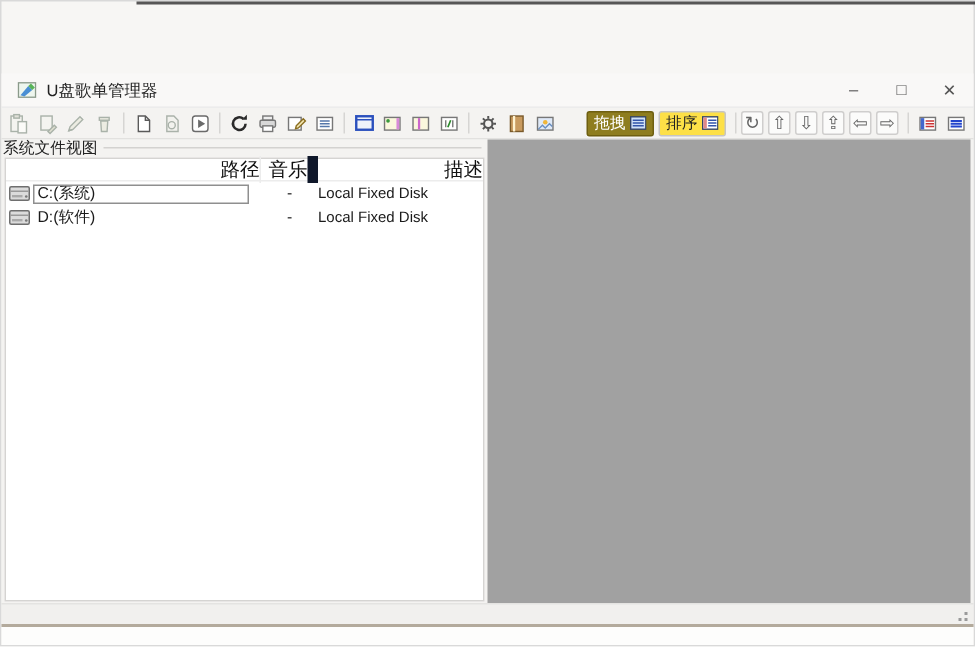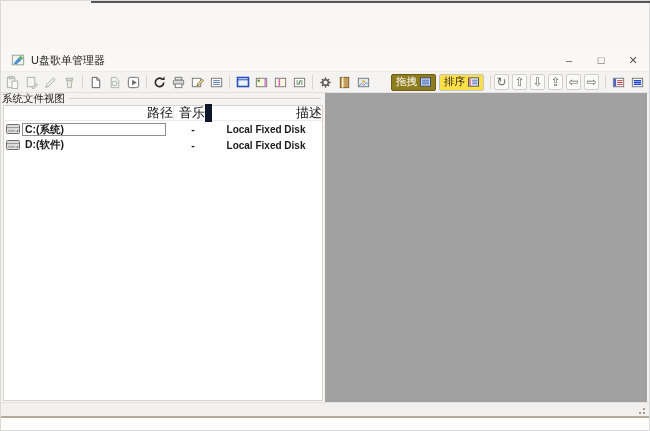--- a/index.html
+++ b/index.html
@@ -66,31 +66,31 @@
   .group-line { flex:1; height:1px; background:#d3d2d0; margin:0 2px 0 4px; }
   .tree {
     flex:1; margin:1px 0 1px 2px; background:#ffffff;
     border:1px solid #d5d4d2; display:flex; flex-direction:column;
   }
   .tree-header { height:15px; display:flex; align-items:center; border-bottom:1px solid #ececec; }
   .hdr-cell { text-align:right; font-size:13px; color:#111; }
   .hdr-path  { width:170px; border-right:1px solid #ececec; }
   .hdr-music { width:38px;  border-right:7px solid #0f172a; }
   .hdr-desc  { flex:1; }
-  .tree-row { height:16px; display:flex; align-items:center;font-weight:bold; }
+  .tree-row { height:16px; display:flex; align-items:center; }
   .cell-path { width:170px; display:flex; align-items:center; padding-left:2px; }
   .disk-icon { flex:0 0 auto; margin-right:2px; }
   .path-box {
     flex:1; height:13px; line-height:11px; border:1px solid #8f8f8f;
     background:#fff; padding:0 2px; margin-right:8px; font-size:10.5px;
     white-space:nowrap; overflow:hidden;
   }
   .path-plain { font-size:10.5px; padding-left:3px; }
   .cell-music { width:38px; text-align:center; font-size:10.5px; }
-  .cell-desc  { flex:1; text-align:center; font-size:10px; padding-right:2px; white-space:nowrap; }
+  .cell-desc  { flex:1; text-align:left; font-size:10px; padding-right:2px; white-space:nowrap; }
   .gray-panel { flex:1; background:#a1a1a1; margin-left:2px; }
   
   .statusbar {
     height:16px; flex:0 0 auto; background:#f1f0ee;
     border-top:1px solid #e4e3e1; border-bottom:2px solid #b3aa9c; position:relative;
   }
   .grip { position:absolute; right:4px; bottom:2px; width:9px; height:9px; }
   .grip i { position:absolute; width:2px; height:2px; background:#9a9a9a; }
   .grip i:nth-child(1){ right:0; bottom:0; }
   .grip i:nth-child(2){ right:0; bottom:4px; }

